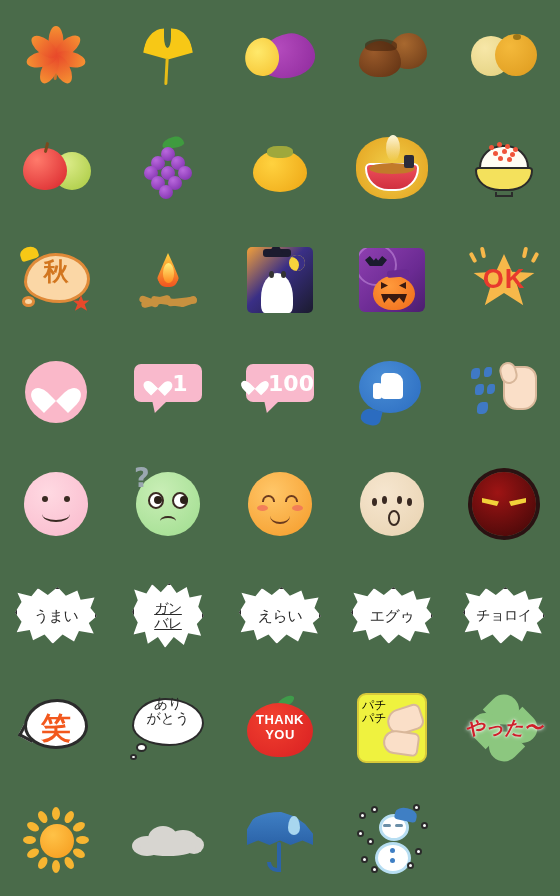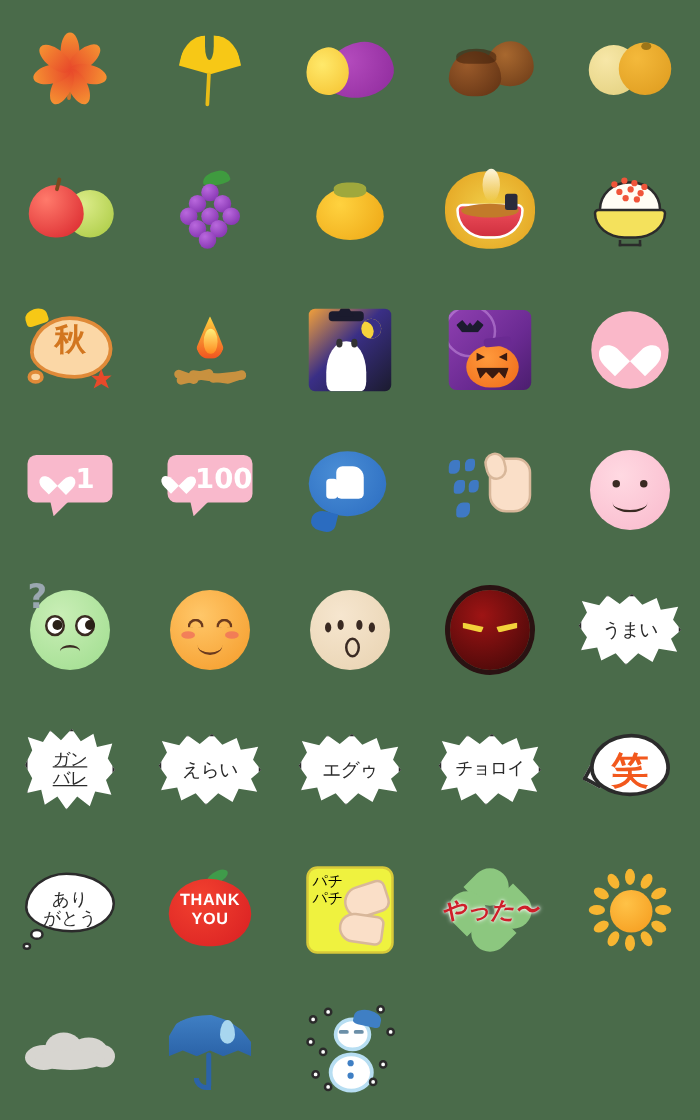--- a/index.html
+++ b/index.html
@@ -218,21 +218,21 @@
   .jag.two .tx{font-size:14px;text-decoration:underline;}
   .jag.sm .tx{font-size:14px;}
   .oval{width:76px;height:62px;position:relative;display:flex;align-items:center;justify-content:center;}
   .oval .bg{position:absolute;left:6px;top:2px;width:64px;height:50px;background:#fff;
     border:3px solid #2b2b2b;box-sizing:border-box;border-radius:52% 48% 50% 50%/55% 55% 45% 45%;}
   .oval .tail{position:absolute;left:2px;top:30px;width:16px;height:13px;background:#fff;
     border-left:3px solid #2b2b2b;border-bottom:3px solid #2b2b2b;box-sizing:border-box;
     transform:rotate(28deg);}
   .oval .tx{position:relative;z-index:2;font-size:30px;color:#f2581d;font-weight:bold;
     font-family:"DejaVu Sans",sans-serif;}
-  .cloudb{width:80px;height:64px;position:relative;display:flex;align-items:center;justify-content:center;}
+  .cloudb{width:80px;height:64px;position:relative;display:flex;align-items:flex-start;justify-content:center;}
   .cloudb .bg{position:absolute;left:4px;top:2px;width:72px;height:48px;background:#fff;
     border:2px solid #2b2b2b;box-sizing:border-box;
     border-radius:46% 54% 48% 52%/58% 52% 48% 42%;}
   .cloudb .d1{position:absolute;left:8px;bottom:8px;width:11px;height:9px;background:#fff;
     border:2px solid #2b2b2b;box-sizing:border-box;border-radius:50%;}
   .cloudb .d2{position:absolute;left:2px;bottom:0px;width:7px;height:6px;background:#fff;
     border:2px solid #2b2b2b;box-sizing:border-box;border-radius:50%;}
   .cloudb .tx{position:relative;z-index:2;font-size:14px;color:#2b2b2b;text-align:center;
     line-height:1.1;font-family:"DejaVu Sans",sans-serif;white-space:pre-line;}
 
@@ -448,20 +448,32 @@
         <div class="web"></div>
           <div class="bat"></div>
           <div class="pk"></div>
           <div class="ph"></div>
       <i style="left: 22px; top: 34px; width: 7px; height: 7px; clip-path: polygon(0% 0%, 100% 50%, 0% 100%);"></i>
           <i style="left: 40px; top: 34px; width: 7px; height: 7px; clip-path: polygon(100% 0%, 0% 50%, 100% 100%);"></i>
           <i style="left: 22px; top: 46px; width: 26px; height: 9px; clip-path: polygon(0% 0%, 100% 0%, 88% 100%, 70% 40%, 50% 100%, 30% 40%, 12% 100%);"></i>
         </div>
     </div>
   </div>
+  <div class="cell">
+    <div class="art">
+      <div class="okstar" id="okstar">
+        <div class="star"></div>
+        <div class="txt">OK</div>
+      <div class="ray" style="left: 6px; top: 2px; transform: rotate(-28deg);"></div>
+          <div class="ray" style="left: 16px; top: -3px; transform: rotate(-12deg);"></div>
+          <div class="ray" style="left: 58px; top: -3px; transform: rotate(12deg);"></div>
+          <div class="ray" style="left: 68px; top: 2px; transform: rotate(28deg);"></div>
+        </div>
+    </div>
+  </div>
 
   <div class="cell">
     <div class="art">
       <div class="heartcircle">
           <div class="hshape" style="width:34px;height:30px"></div>
         </div>
     </div>
   </div>
   <div class="cell">
     <div class="art">

